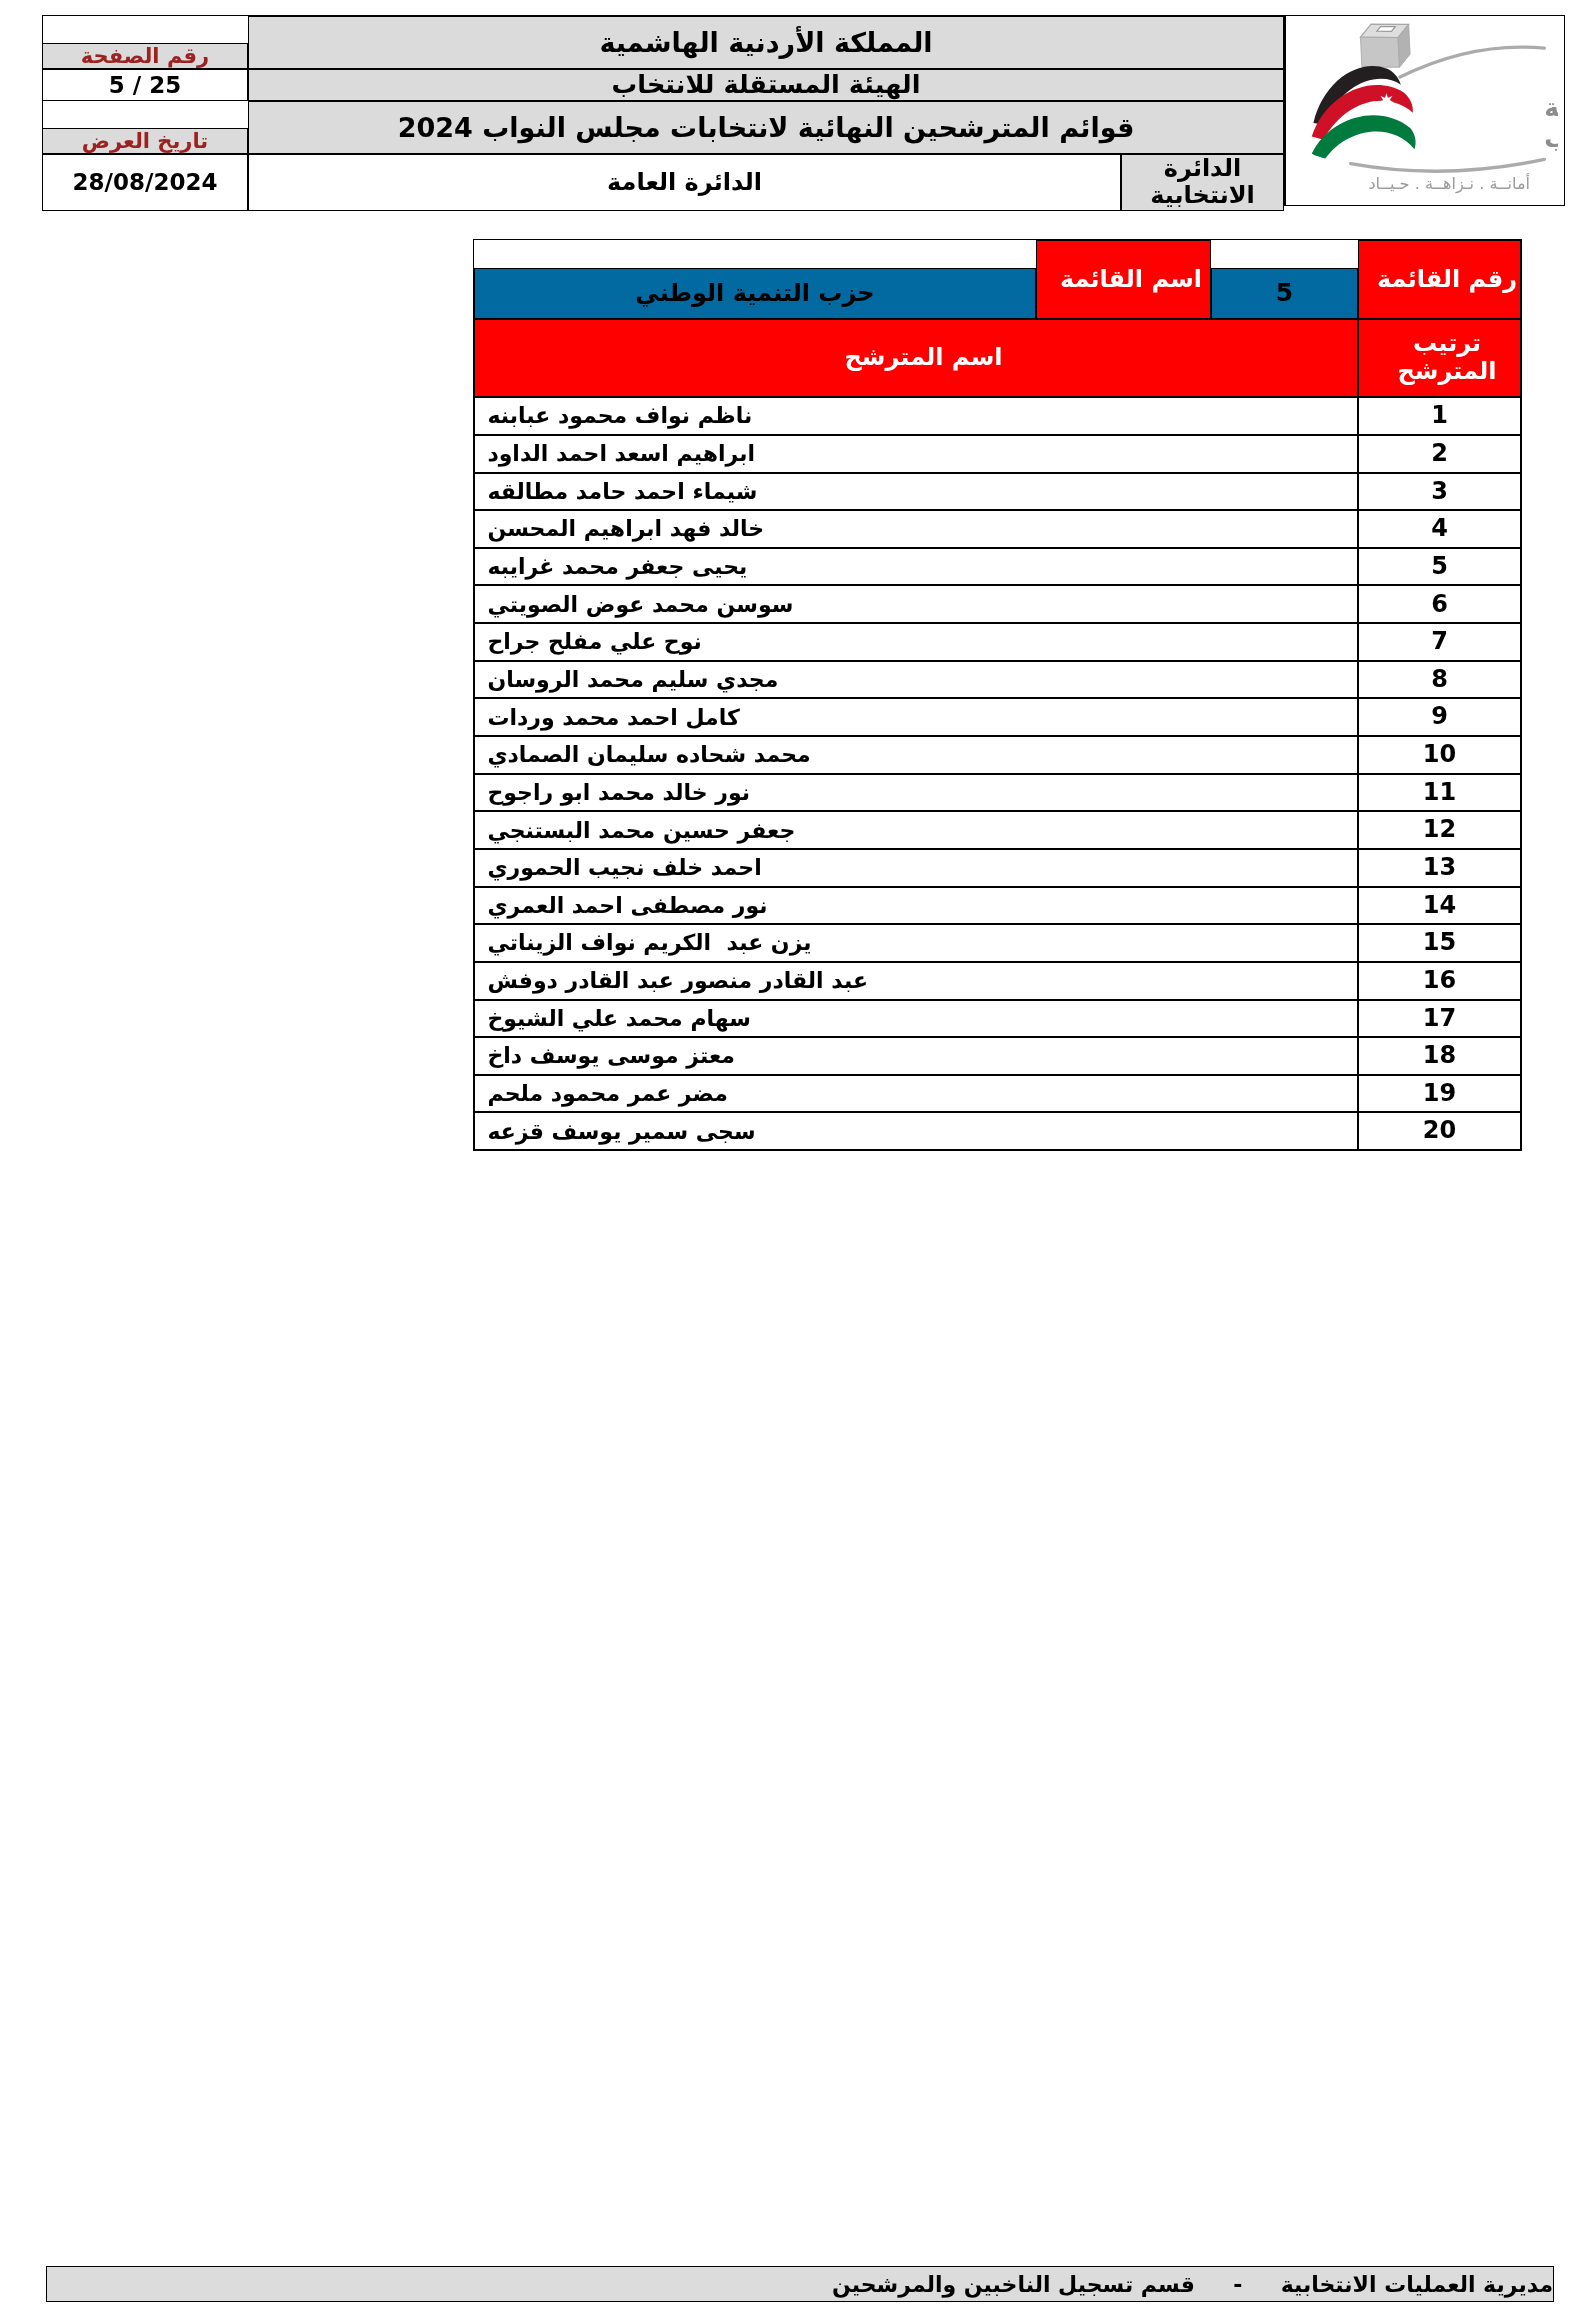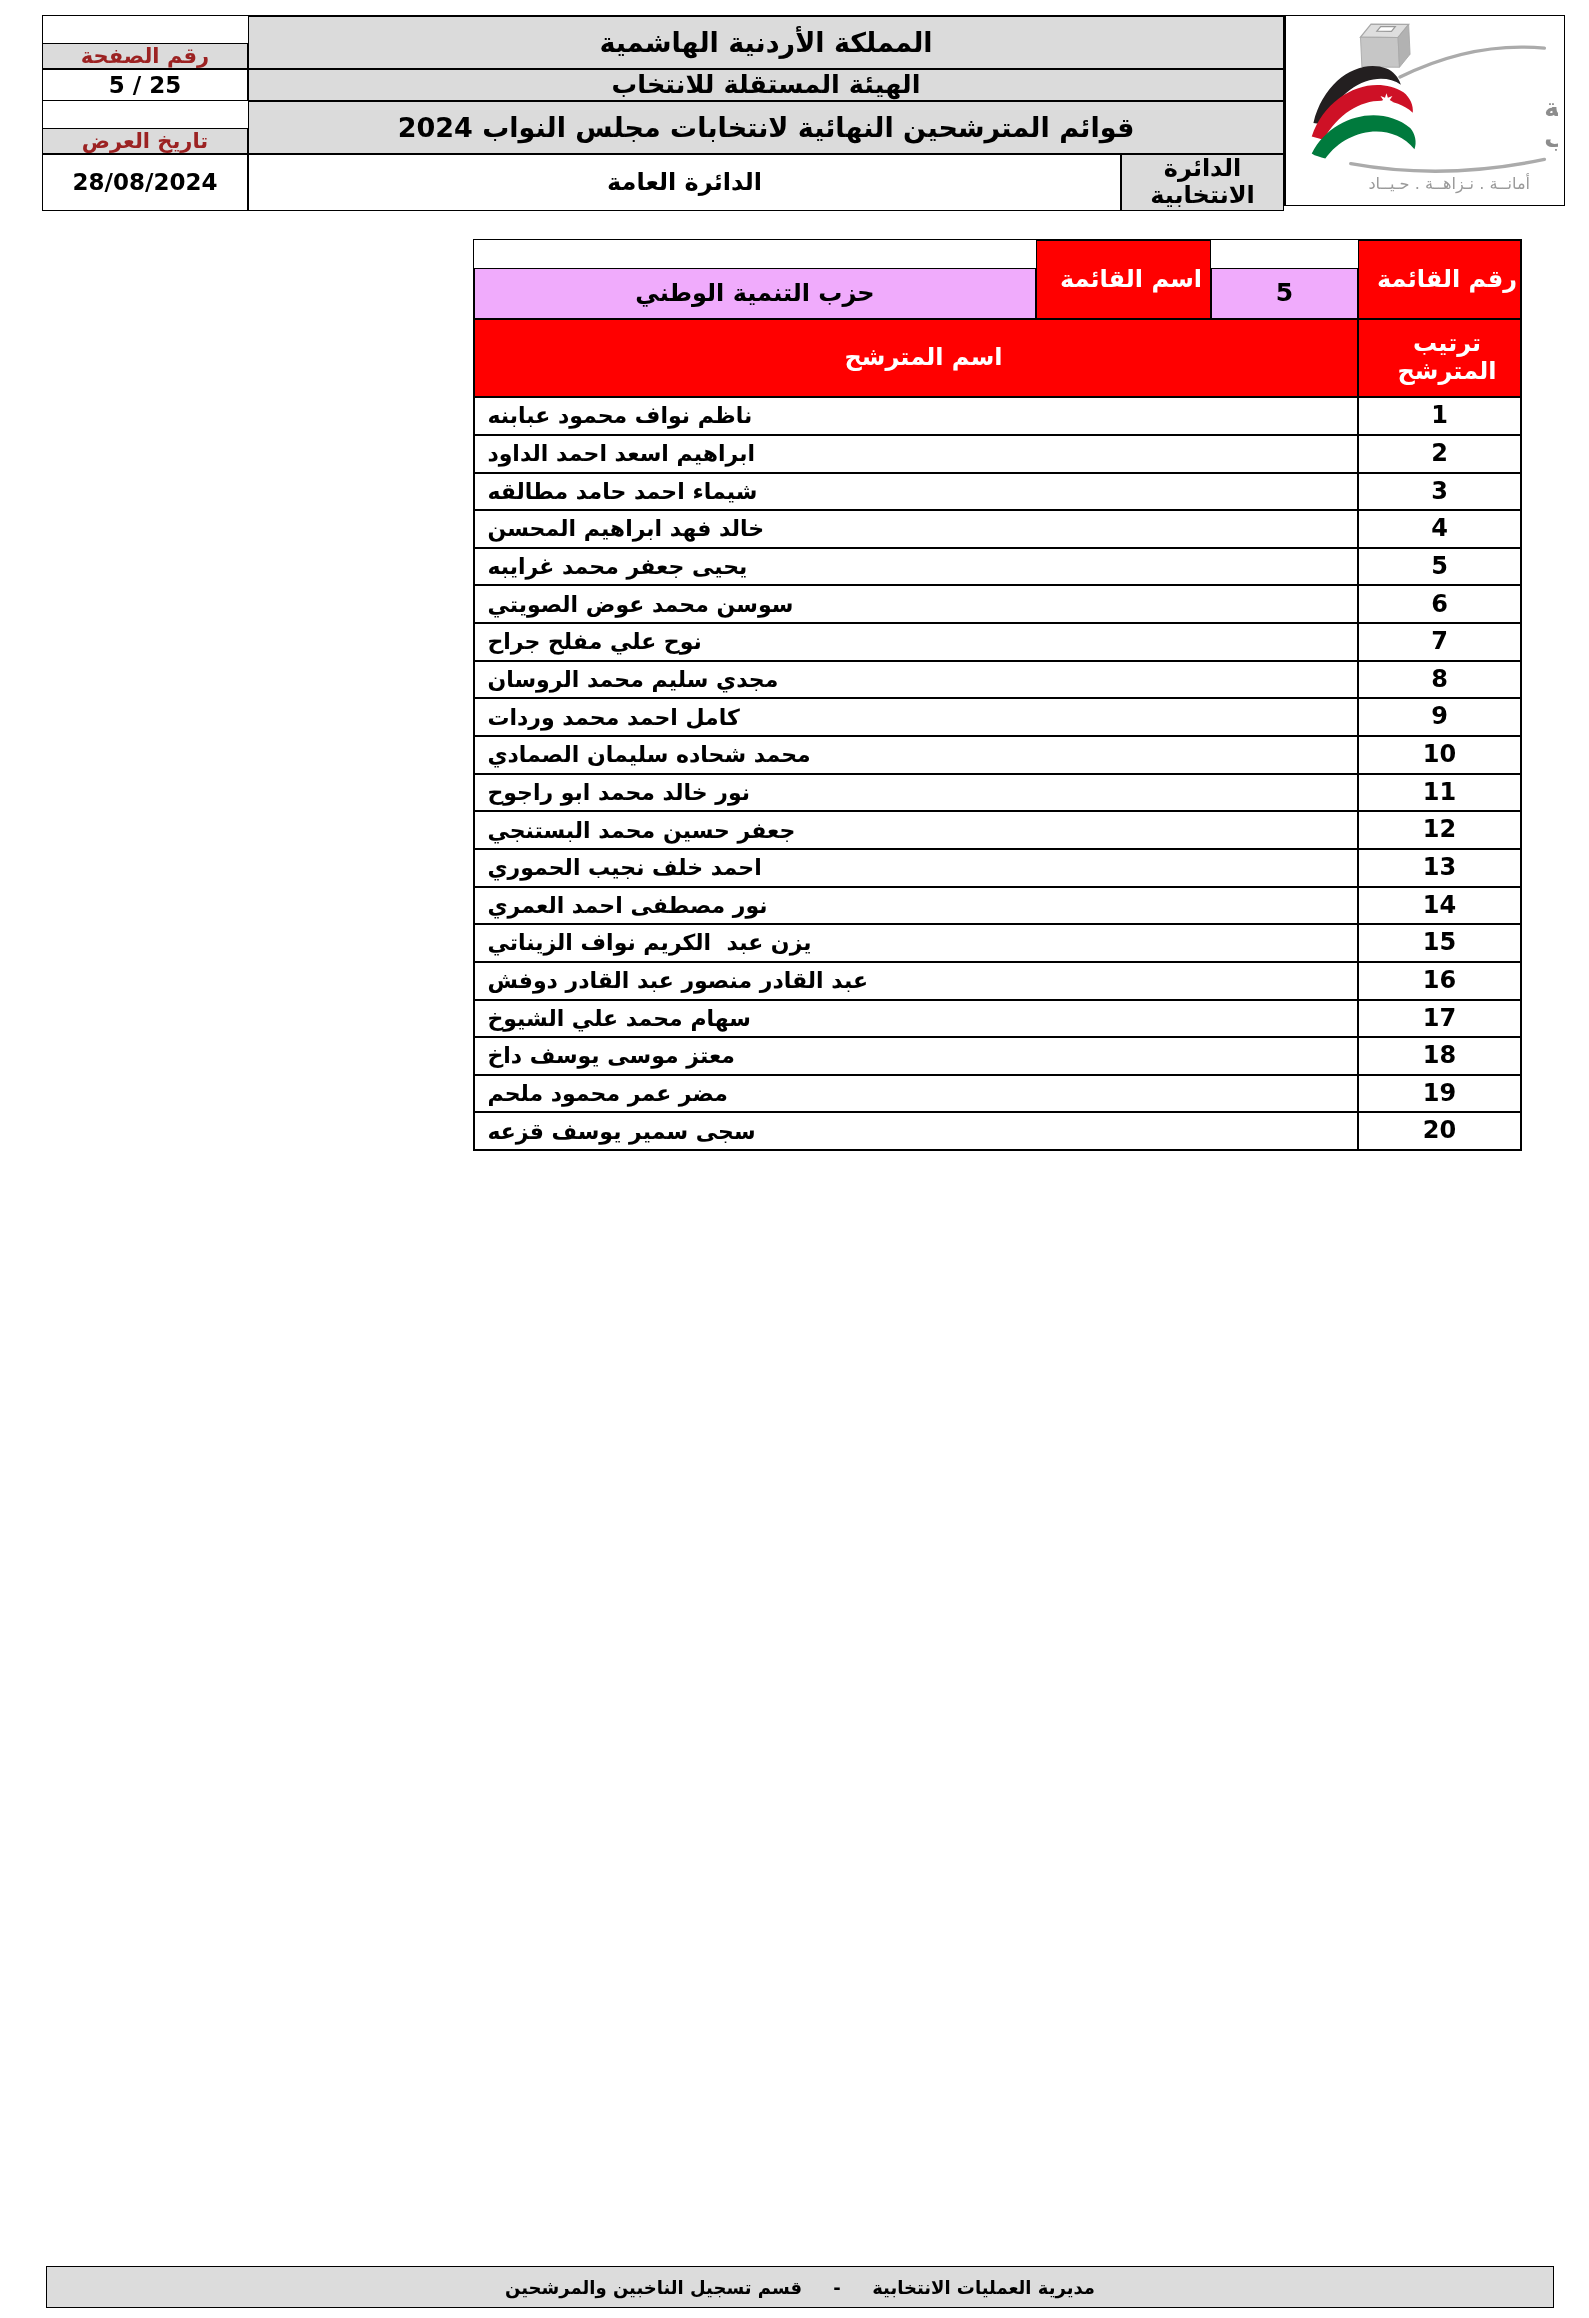--- a/index.html
+++ b/index.html
@@ -15,21 +15,21 @@
   }
   
   .header-grid{
     position:absolute;left:42px;top:15px;width:1243px;height:191px;
     display:grid;border:1.8px solid #000;box-sizing:border-box;
     grid-template-columns:163px 873px 206px;
     grid-template-rows:repeat(4,1fr);
     background:#fff;
   }
   .bg-gray{background:#dbdbdb;}
-  .bg-silver{background:#f0abfc;margin-top:28px;}
+  .bg-silver{background:#0369a1;margin-top:28px;}
   .bg-white{background:#ffffff;}
   .bg-red{background:#ff0000;color:#ffffff;padding-left:15px;}
   .label-darkred{color:#9c2222;}
   .span2{grid-column:1 / span 2;}
   .col1{grid-column:1;}
   .col2{grid-column:2;}
   .col3{grid-column:3;}
   .fs31{font-size:27px;} .fs29{font-size:25.6px;text-align:right;} .fs27{font-size:24px;}
   .fs26{font-size:23px;} .fs25{font-size:22px;} .fs24{font-size:21px;margin-top:27px;} .fs28{font-size:25px;}
   .ltr{direction:ltr;}
@@ -44,24 +44,24 @@
     position:absolute;left:473px;top:239px;width:1049px;height:912px;
     border:1.8px solid #000;box-sizing:border-box;background:#fff;
     display:flex;flex-direction:column;
   }
   .t-row1{display:grid;grid-template-columns:163px 147px 175px 1fr;flex:1 0 auto;height:41px;}
   .t-row2{display:grid;grid-template-columns:163px 1fr;flex:1 0 auto;height:41px;}
   .t-data{display:grid;grid-template-columns:163px 1fr;flex:1 1 0;}
   .name-cell{justify-content:flex-end;padding-left:12.4px;padding-right:0;text-align:right;}
   
   .footer-bar{
-    position:absolute;left:46px;top:2266px;width:1508px;height:42px;
+    position:absolute;left:46px;top:2266px;width:1508px;height:36px;
     background:#dcdcdc;border:1.8px solid #000;box-sizing:border-box;
-    display:flex;align-items:center;justify-content:center;
-    font-weight:bold;font-size:18px;white-space:pre;
+    display:flex;align-items:center;justify-content:flex-start;
+    font-weight:bold;font-size:22px;white-space:pre;
   }
 </style>
 </head>
 <body>
 
 <div class="header-grid">
 
   <div class="cell bg-gray fs31 span2" style="grid-row:1">المملكة الأردنية الهاشمية</div>
   <div class="cell bg-gray fs24 label-darkred col3" style="grid-row:1">رقم الصفحة</div>
 

